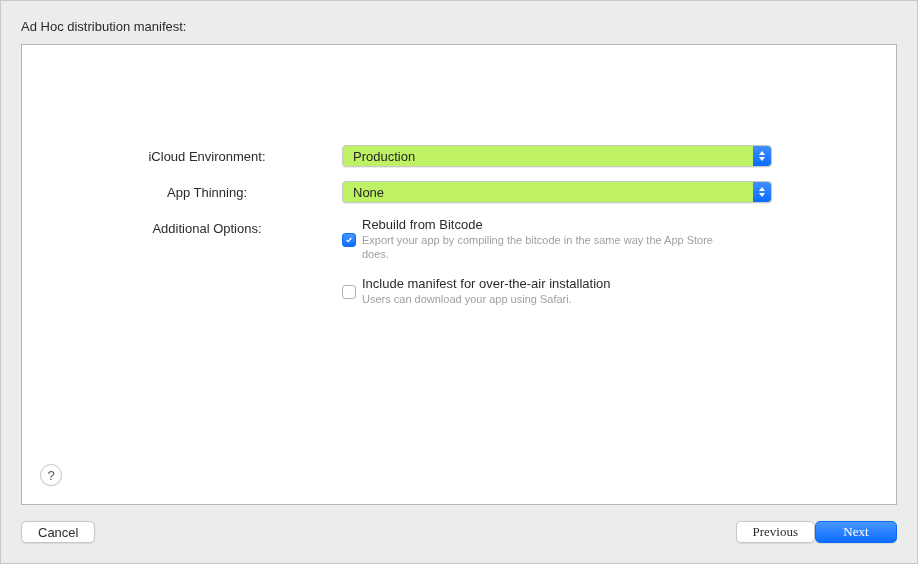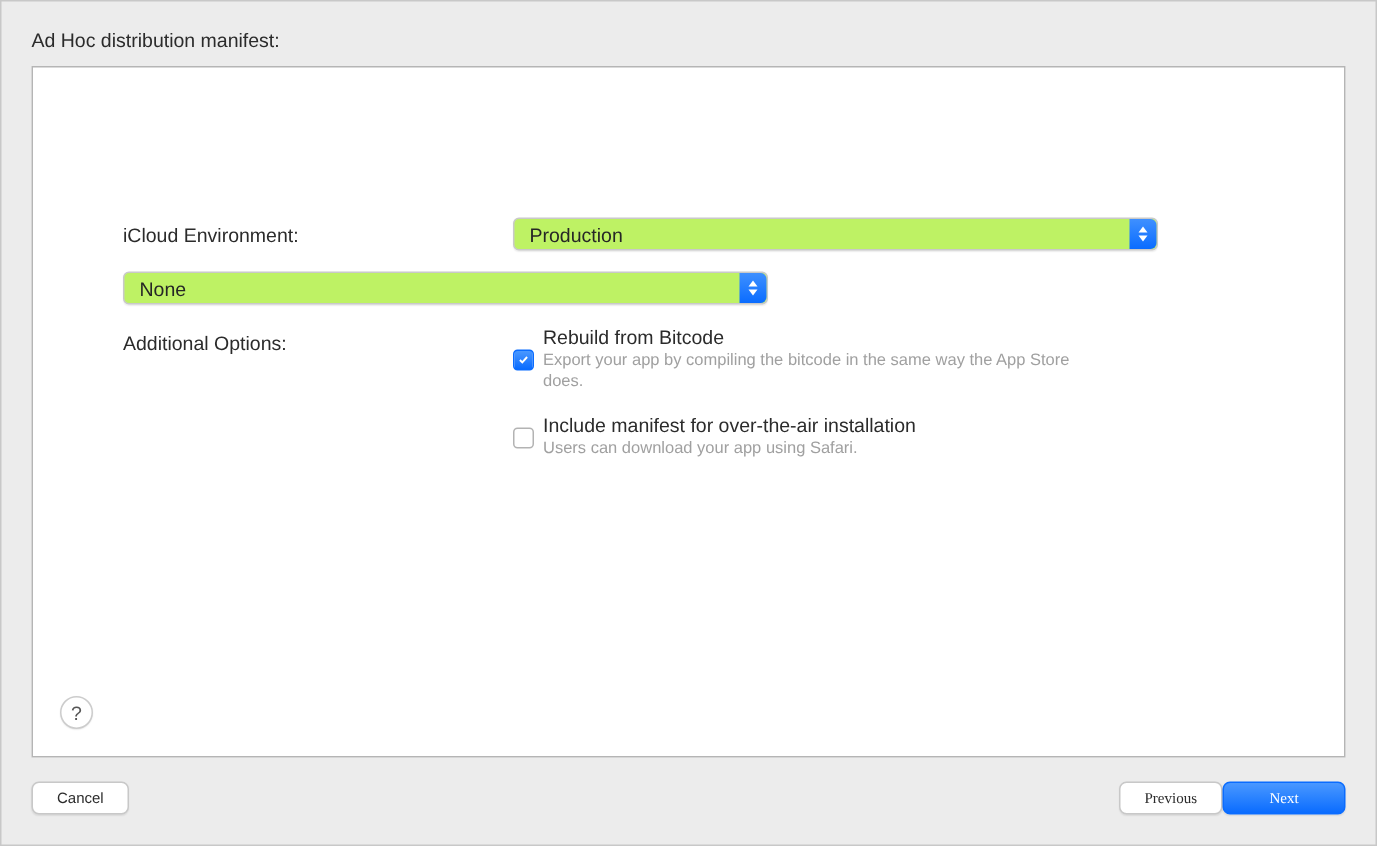--- a/index.html
+++ b/index.html
@@ -36,21 +36,21 @@
       display: flex;
       flex-direction: column;
       gap: 14px;
     }
     .row {
       display: flex;
       align-items: flex-start;
     }
     .label-col {
       width: 260px;
-      text-align: left;
+      text-align: center;
       padding-right: 10px;
       padding-top: 4px;
       font-size: 13px;
       color: #2b2b2b;
     }
     .control-col {
       flex: 1;
       max-width: 430px;
     }
     .popup {
@@ -158,21 +158,21 @@
       display: flex;
       justify-content: space-between;
       align-items: center;
     }
     .btn {
       height: 22px;
       padding: 0 16px;
       border: 1px solid #c8c8c8;
       border-radius: 5px;
       background: #ffffff;
-      font-size: 10px;
+      font-size: 13px;
       color: #2b2b2b;
       display: flex;
       align-items: center;
       justify-content: center;
       cursor: default;
       box-shadow: 0 0.5px 1px rgba(0,0,0,0.08);
     }
     .btn.primary {
       background: linear-gradient(#4a98ff,#0a6cff);
       border-color: #0a6cff;
@@ -200,20 +200,21 @@
             <span>Production</span>
             <div class="popup-arrows">
               <div class="arrow-up"></div>
               <div class="arrow-down"></div>
             </div>
           </div>
         </div>
       </div>
 
       <div class="row">
+        <div class="label-col">App Thinning:</div>
         <div class="control-col">
           <div class="popup">
             <span>None</span>
             <div class="popup-arrows">
               <div class="arrow-up"></div>
               <div class="arrow-down"></div>
             </div>
           </div>
         </div>
       </div>

